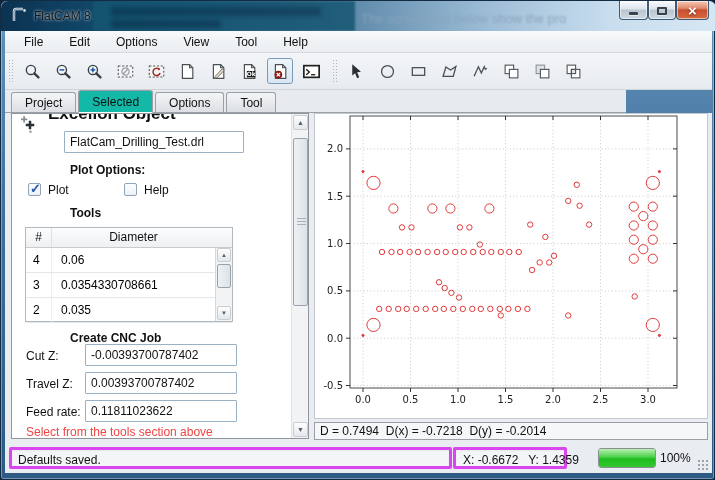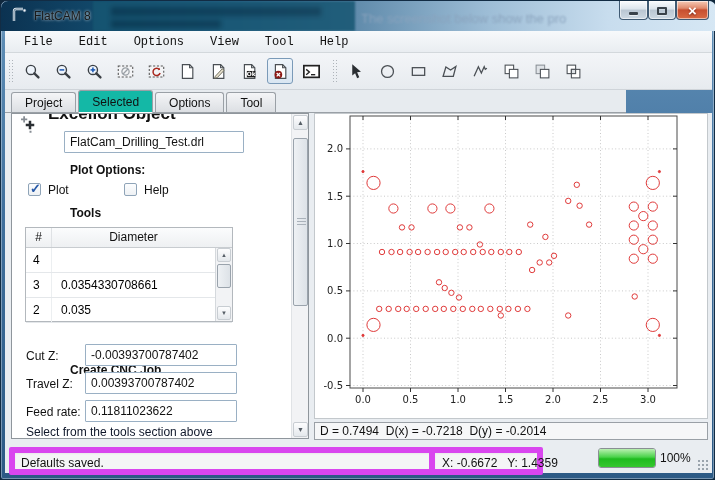--- a/index.html
+++ b/index.html
@@ -32,21 +32,21 @@
   .btn-close { left:675px; width:33px;
     background:linear-gradient(180deg,#f6cab6 0%,#e08a6d 40%,#c74f30 50%,#d96a43 100%); }
   .glyph-min { width:9px; height:3px; background:#39424a; border-radius:1px; margin-top:6px; box-shadow:0 1px 0 rgba(255,255,255,.6); }
   .glyph-max { width:10px; height:8px; border:2px solid #39424a; border-radius:1px; margin-top:2px; box-shadow:0 1px 0 rgba(255,255,255,.5); }
   .glyph-close { color:#fff; font-size:15px; font-weight:bold; line-height:17px; text-shadow:0 1px 2px rgba(60,0,0,.6); }
 
   
   .menubar { position:absolute; left:4px; top:30px; width:707px; height:22px;
     background:linear-gradient(180deg,#f7f9fb,#e9edf1); border-bottom:1px solid #d3d8dc;
     display:flex; align-items:center; padding-left:6px; }
-  .menu-item { font-size:12px; color:#111; padding:0 13px; line-height:22px;font-family:Liberation Mono, monospace; }
+  .menu-item { font-size:12px; color:#111; padding:0 13px; line-height:22px; }
 
   
   .toolbar { position:absolute; left:4px; top:52px; width:707px; height:37px;
     background:linear-gradient(180deg,#f3f5f8,#e7ebef); border-bottom:1px solid #cfd4d9;
     display:flex; align-items:center; }
   .tb-handle { width:6px; height:24px; margin:0 5px 0 3px;
     background-image:radial-gradient(#aeb4ba 34%, transparent 36%); background-size:3px 3px; }
   .tb-btn { width:26px; height:26px; margin-right:5px; display:flex; align-items:center; justify-content:center;
     border:1px solid transparent; border-radius:3px; background:transparent; }
   .tb-btn.pressed { border-color:#7a9ab8; background:linear-gradient(180deg,#eef4fa,#d9e6f2); }
@@ -92,36 +92,36 @@
   .tt-h-dia { width:163px; text-align:center; line-height:19px; }
   .tt-row { display:flex; height:25px; border-bottom:1px solid #e4e7ea; font-size:12px; }
   .tt-c-num { width:26px; padding-left:7px; line-height:24px; border-right:1px solid #eceff1; }
   .tt-c-dia { width:163px; padding-left:9px; line-height:24px; }
   .tt-scroll { position:absolute; right:0; top:20px; bottom:0; width:17px; background:#f2f3f5; border-left:1px solid #d5d9dd; }
   .tt-sb-btn { position:absolute; left:1px; width:14px; height:14px; background:linear-gradient(180deg,#fdfdfe,#e4e8ec);
     border:1px solid #c8cdd2; border-radius:2px; color:#565e66; font-size:6px; text-align:center; line-height:13px; }
   .tt-up { top:0; } .tt-dn { bottom:1px; }
   .tt-thumb { position:absolute; left:1px; top:16px; width:14px; height:24px; background:linear-gradient(90deg,#eef1f4,#dde2e7);
     border:1px solid #9aa3ac; border-radius:2px; }
-  .hint { position:absolute; left:14px; top:311px; font-size:12px; color:#0f172a; }
+  .hint { position:absolute; left:14px; top:311px; font-size:12px; color:#ef4444; }
 
   
   .plot-panel { position:absolute; left:309px; top:0; width:394px; height:306px; background:#fff; border:1px solid #c3c8cc; }
   .plot-panel svg { display:block; }
   .tick { font-family:"DejaVu Sans",sans-serif; font-size:10px; fill:#222; }
 
   .readout-box { position:absolute; left:309px; top:309px; width:394px; height:18px; background:#f6f7f8;
     border:1px solid #9aa0a6; font-size:12px; line-height:16px; padding-left:5px; white-space:pre; color:#111; }
 
   
   .statusbar { position:absolute; left:4px; top:443px; width:707px; height:29px; background:#e9edf1; }
-  .sb-box { position:absolute; top:3px; height:28px; border:6px solid #d946ef; border-radius:2px; background:#f4f5f6;
+  .sb-box { position:absolute; top:3px; height:22px; border:3px solid #d946ef; border-radius:2px; background:#f4f5f6;
     font-size:12px; line-height:20px; color:#111; box-shadow:inset 0 1px 2px rgba(0,0,0,.05); white-space:pre; }
   .msg-box { left:4px; width:443px; padding-left:6px; }
-  .coords-box { left:424px; width:114px; padding-left:7px; }
+  .coords-box { left:448px; width:114px; padding-left:7px; }
   .units-label { position:absolute; left:568px; top:3px; font-size:12px; line-height:22px; color:#111;margin-left:44px; }
   .progress { position:absolute; left:593px; top:4px; width:58px; height:20px; border:1px solid #8a8f94; border-radius:3px;
     background:#eef0f2; overflow:hidden; }
   .progress-fill { height:100%; background:linear-gradient(180deg,#b9f0b0 0%,#4ad24a 45%,#1fbb1f 55%,#35c72f 100%); }
   .pct-label { position:absolute; left:655px; top:3px; font-size:12px; line-height:22px; color:#111; }
   .resize-grip { position:absolute; right:3px; bottom:2px; width:12px; height:12px;
     background-image:radial-gradient(#9aa4ad 40%, transparent 42%); background-size:4px 4px; background-position:bottom right; }
 </style>
 </head>
 <body>
@@ -316,38 +316,39 @@
       <span class="lbl bold" style="left:14px; top:92px;">Tools</span>
 
       <div class="tools-table">
         <div class="tt-header">
           <span class="tt-h-num">#</span>
           <span class="tt-h-dia">Diameter</span>
         </div>
         <div id="table-rows">
             <div class="tt-row">
               <span class="tt-c-num">4</span>
+              <span class="tt-c-dia">0.06</span>
             </div>
             <div class="tt-row">
               <span class="tt-c-num">3</span>
               <span class="tt-c-dia">0.0354330708661</span>
             </div>
             <div class="tt-row">
               <span class="tt-c-num">2</span>
               <span class="tt-c-dia">0.035</span>
             </div>
           </div>
         <div class="tt-scroll">
           <div class="tt-sb-btn tt-up">▲</div>
           <div class="tt-thumb"></div>
           <div class="tt-sb-btn tt-dn">▼</div>
         </div>
       </div>
 
-      <span class="lbl bold" style="left:14px; top:217px;margin-top:32px;">Create CNC Job</span>
+      <span class="lbl bold" style="left:14px; top:217px;">Create CNC Job</span>
       <span id="cnc-fields"><span class="lbl" style="left: 14px; top: 235px;">Cut Z:</span><input class="tin" value="-0.00393700787402" style="left: 73px; top: 230px; width: 152px;"><span class="lbl" style="left: 14px; top: 263px;">Travel Z:</span><input class="tin" value="0.00393700787402" style="left: 73px; top: 258px; width: 152px;"><span class="lbl" style="left: 14px; top: 291px;">Feed rate:</span><input class="tin" value="0.11811023622" style="left: 73px; top: 286px; width: 152px;"></span>
 
       <div class="hint">Select from the tools section above</div>
 
       <div class="panel-scrollbar">
         <div class="sb-btn sb-up">▲</div>
         <div class="sb-thumb" style="top:24px; height:168px;">
             <span class="sb-grip"></span>
           </div>
         <div class="sb-btn sb-down">▼</div>

